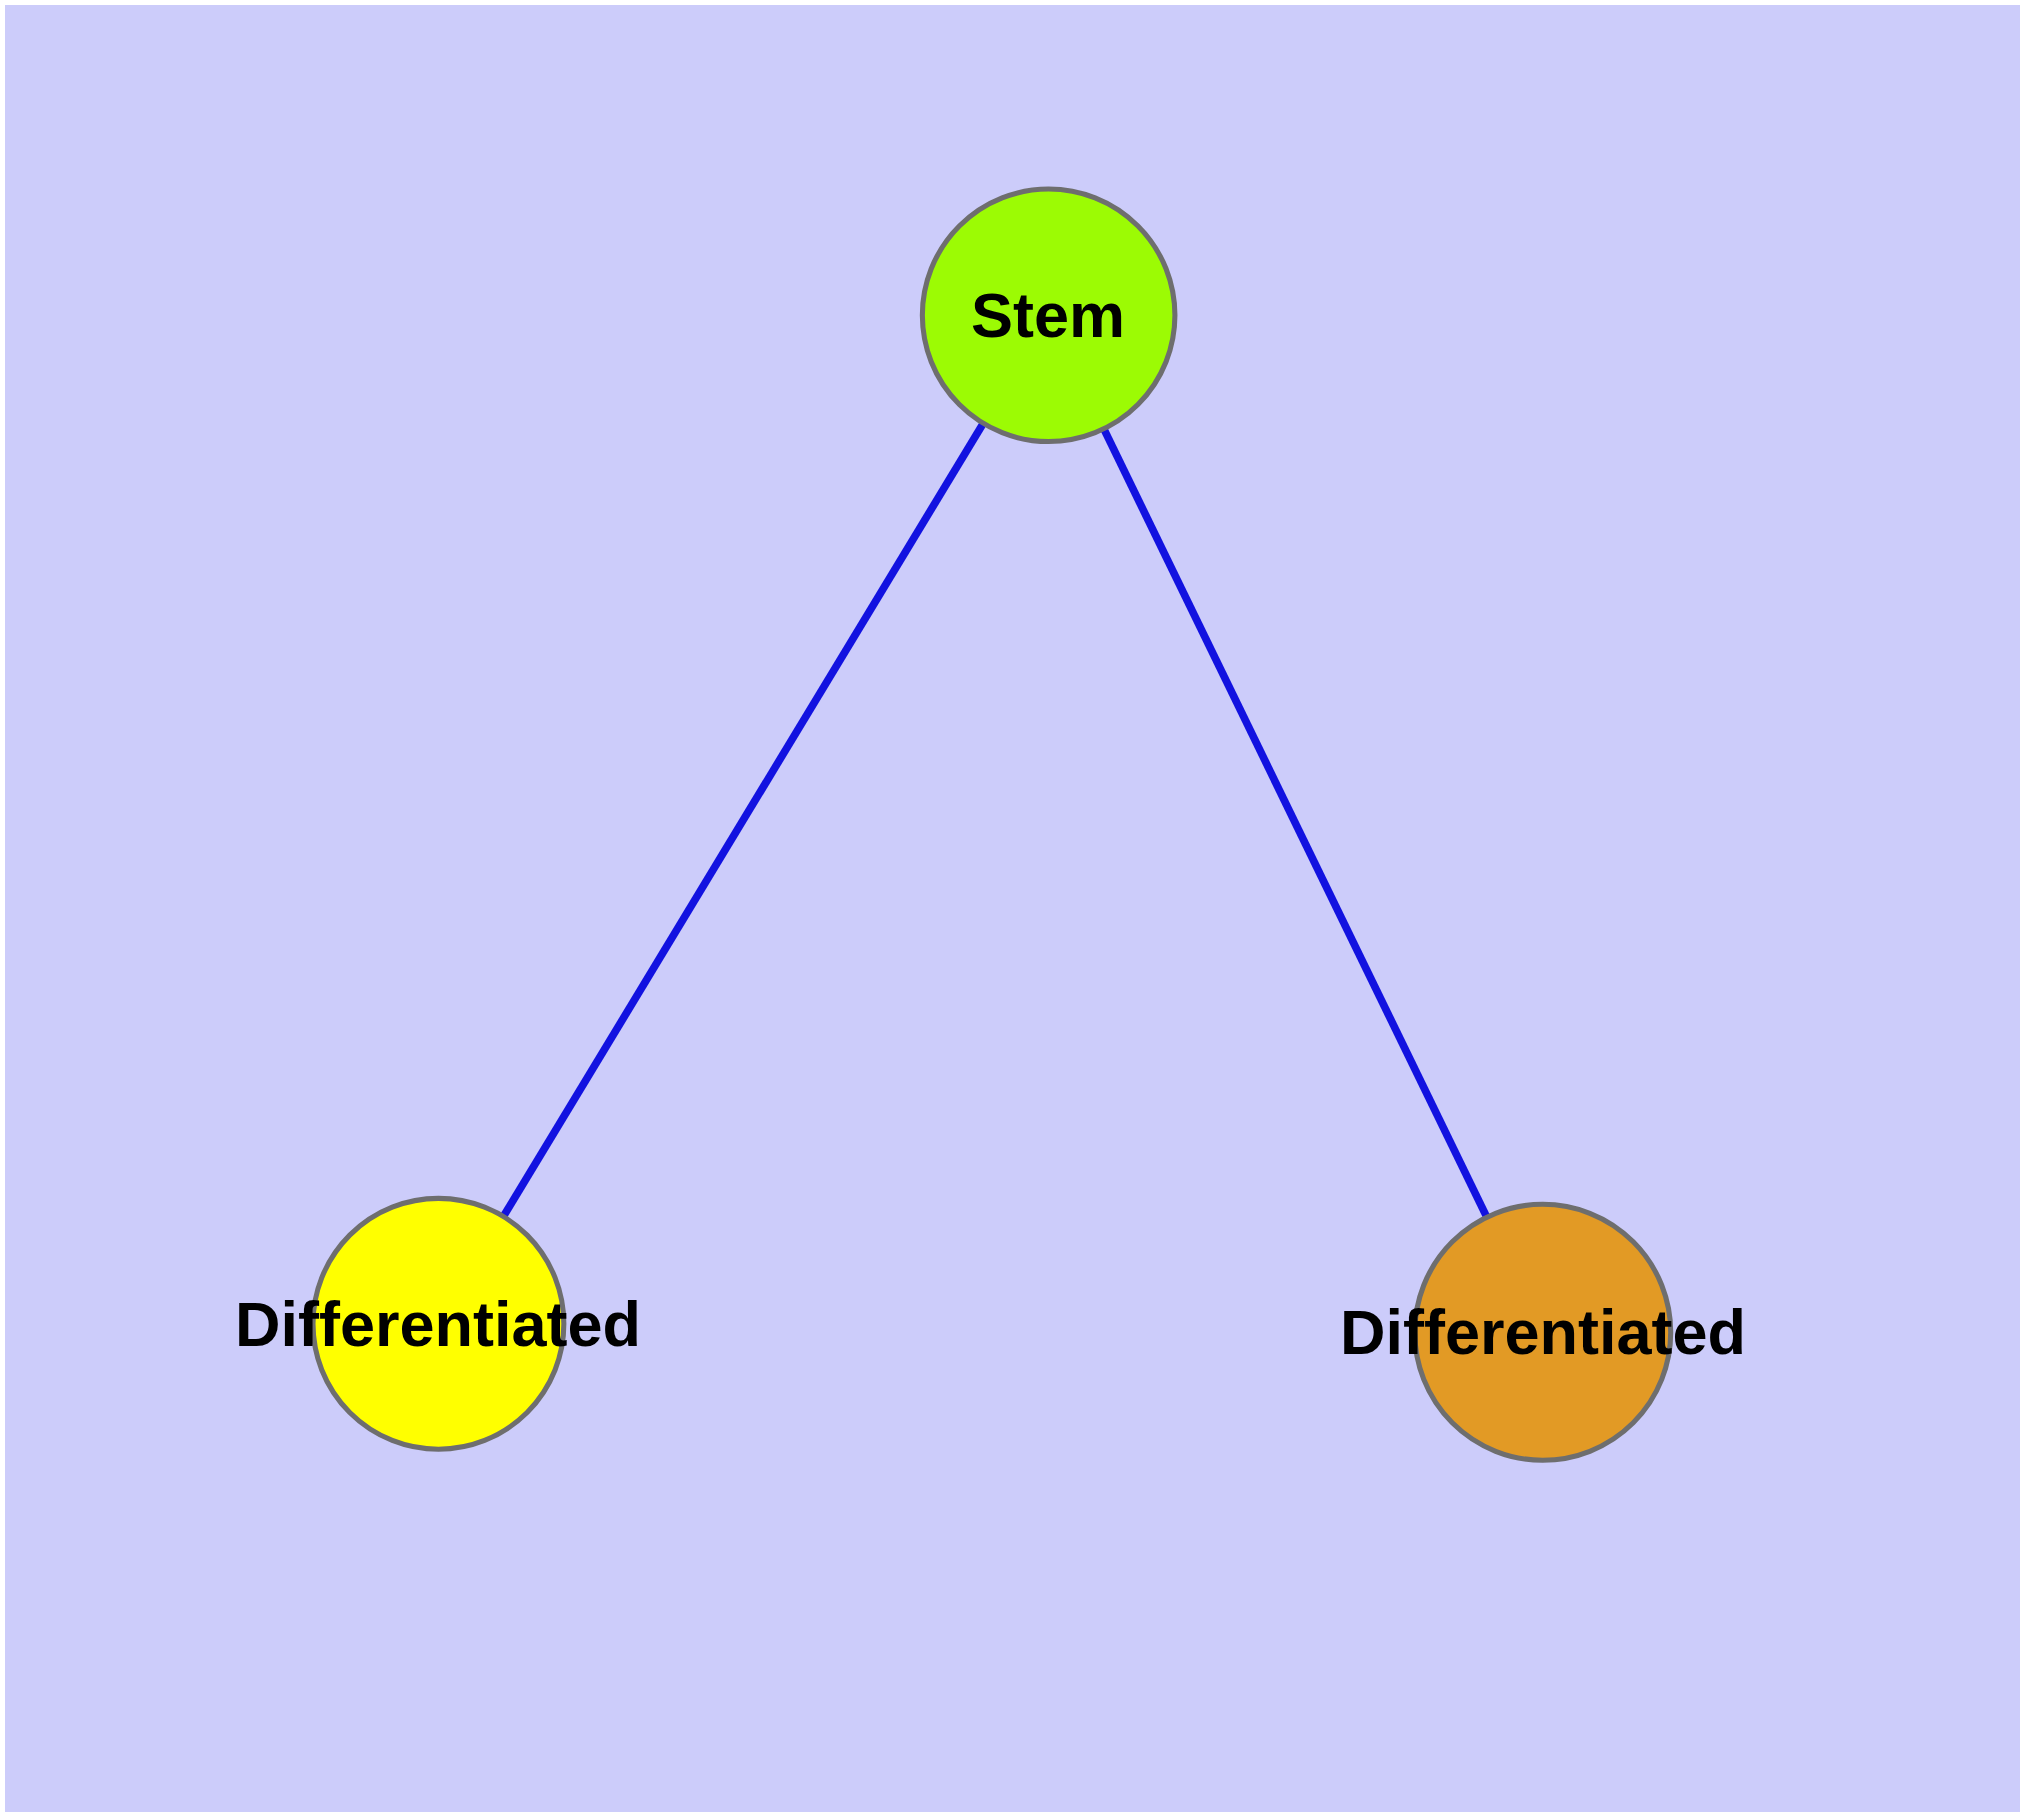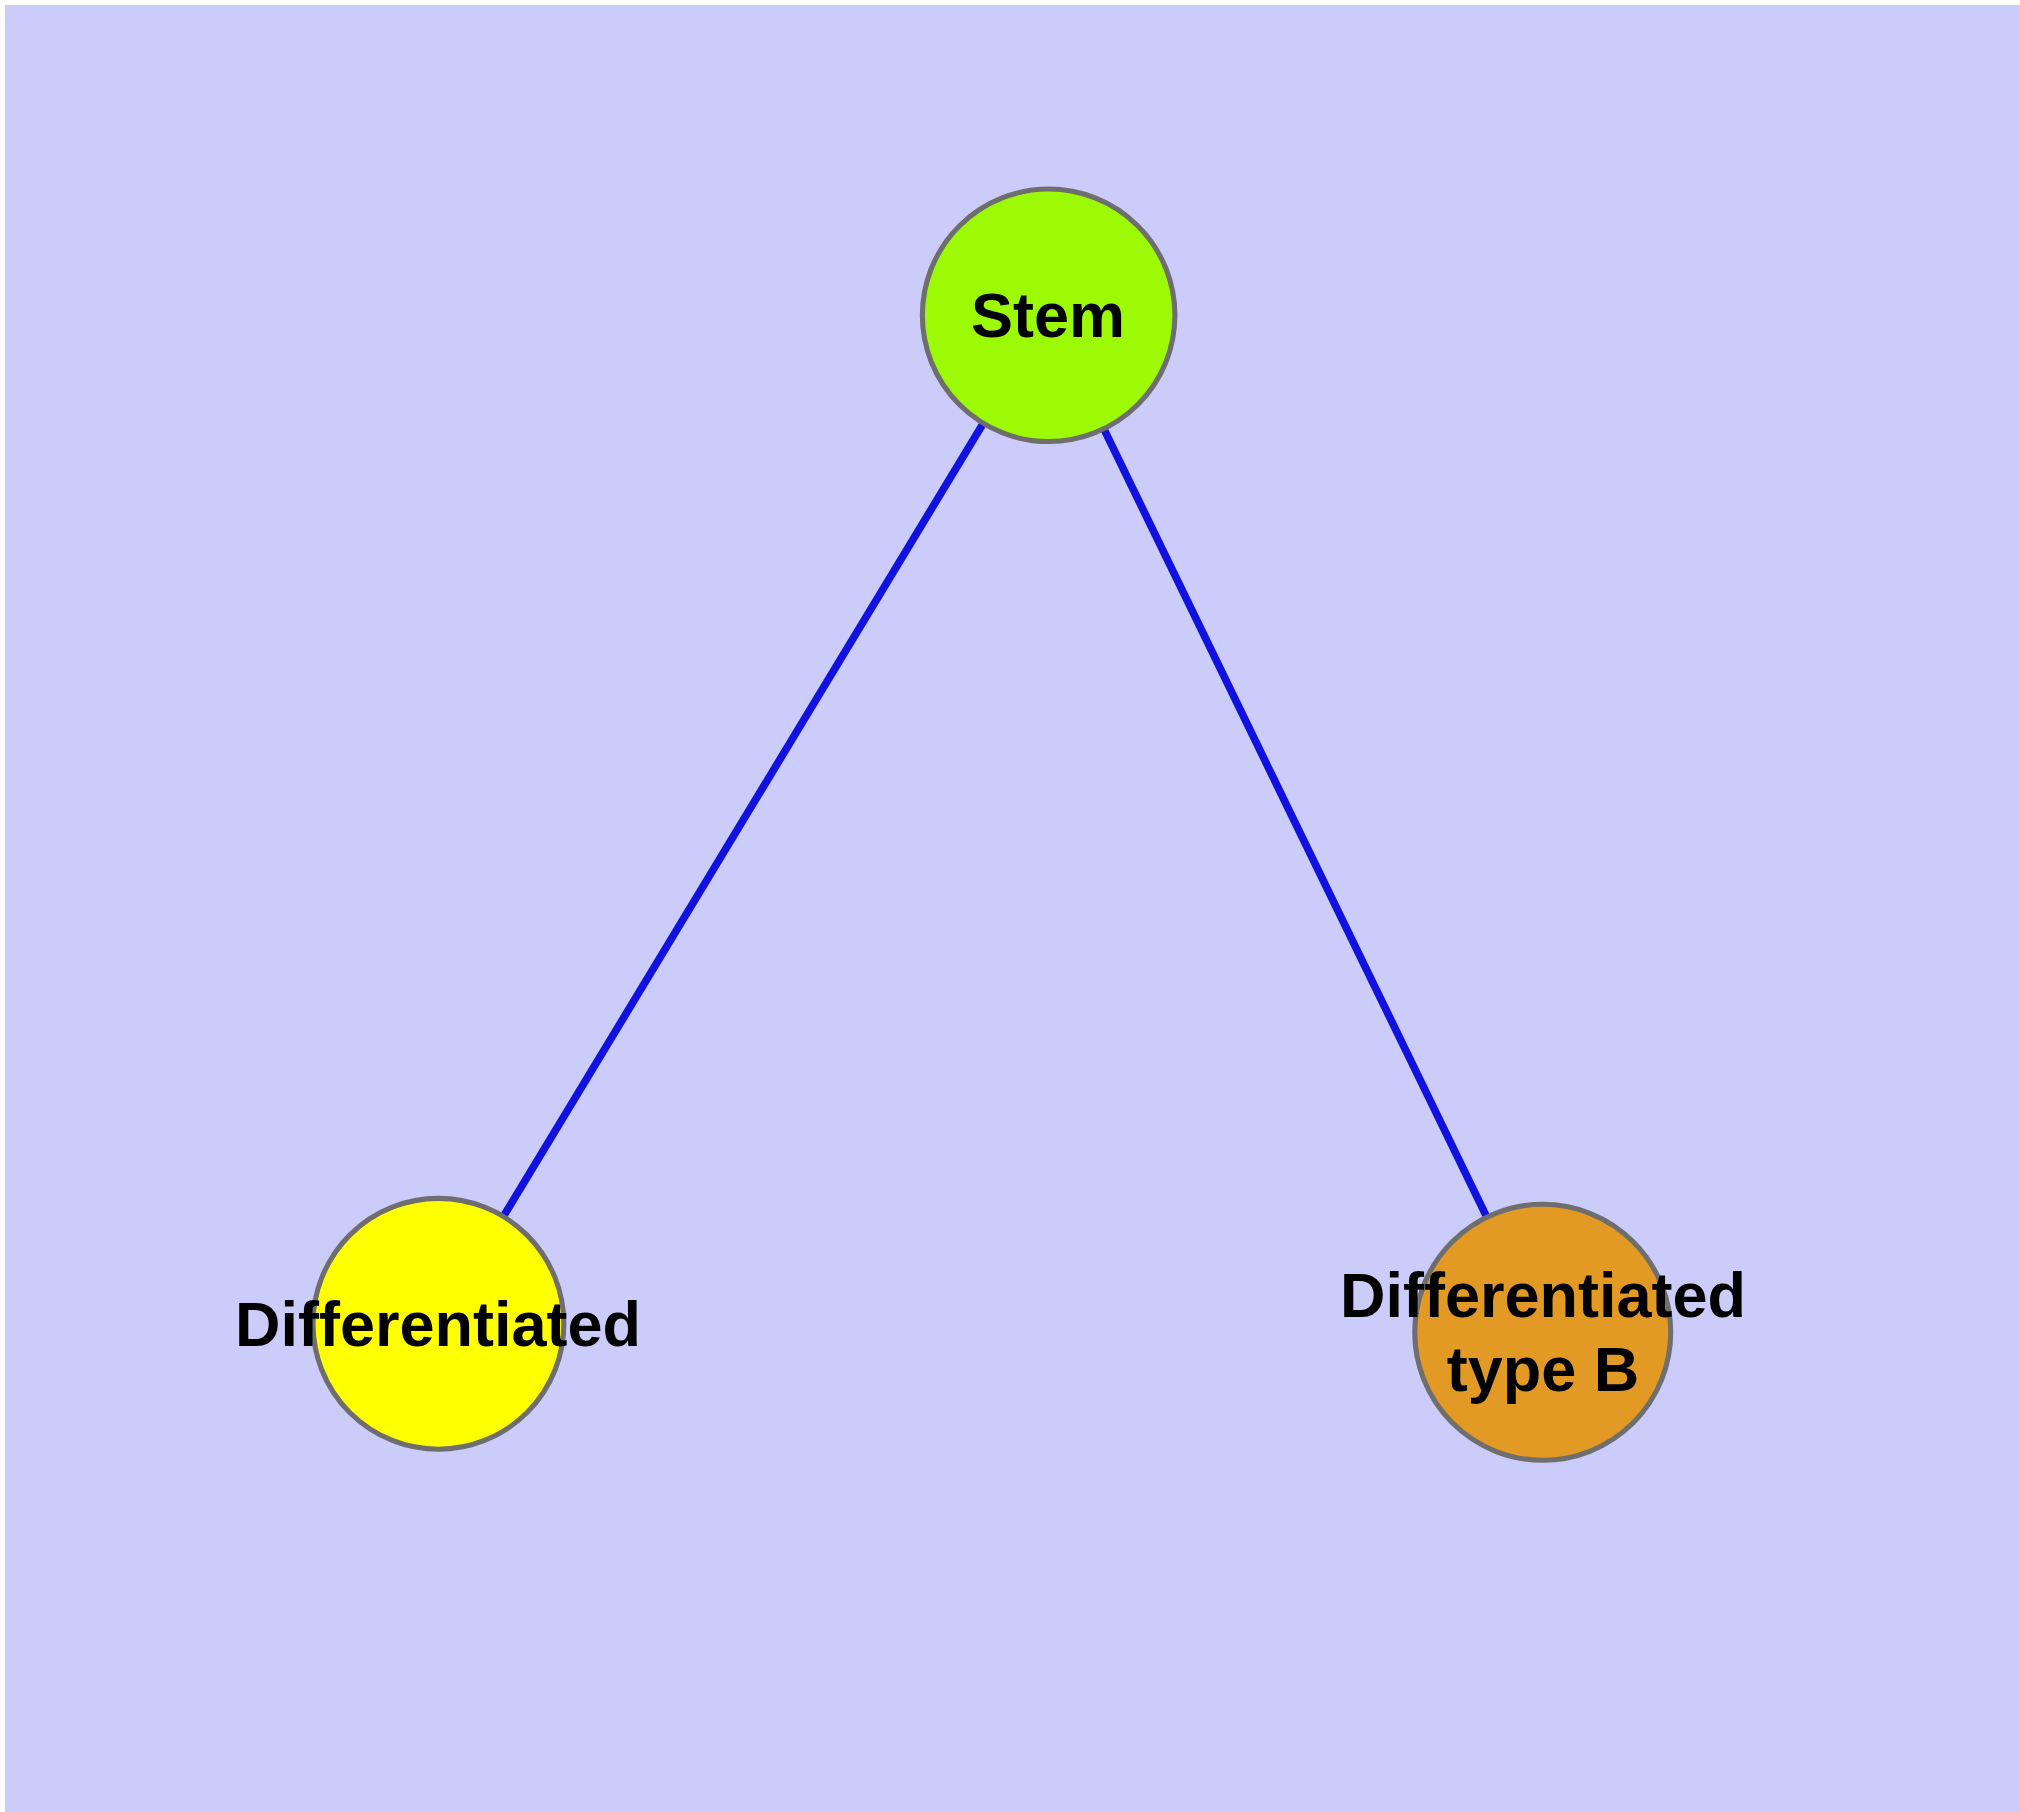--- a/index.html
+++ b/index.html
@@ -34,21 +34,21 @@
     position: absolute;
     text-align: center;
     font-weight: bold;
     color: #000000;
     line-height: 1.18;
     white-space: nowrap;
     pointer-events: none;
     transform: translate(-50%, -50%);
     font-family: "Liberation Sans", sans-serif;
   }
-  .node-label .lbl-line { display: block; }
+  .node-label .lbl-line { display: block; text-align: right; }
 </style>
 </head>
 <body>
 
 <div id="stage">
   <div id="canvas-bg"></div>
 
   <svg id="graph-svg" viewBox="0 0 2384 2138">
     <g id="edges-group">
         <line x1="1158.8327061960983" y1="501.19316614811527" x2="594.6496296065249" y2="1433.6624177336603" stroke="#1212e0" stroke-width="9" stroke-linecap="butt"></line>
@@ -63,17 +63,16 @@
 
   <div id="labels-layer">
       <div class="node-label" style="left: 1048px; top: 315px; font-size: 63px;">
         <span class="lbl-line">Stem</span>
       </div>
       <div class="node-label" style="left: 438px; top: 1324px; font-size: 63px;">
         <span class="lbl-line">Differentiated</span>
       </div>
       <div class="node-label" style="left: 1543px; top: 1332px; font-size: 63px;">
         <span class="lbl-line">Differentiated</span>
-        <span class="lbl-line">type B</span>
       </div>
     </div>
 </div>
 
 
 </body></html>

